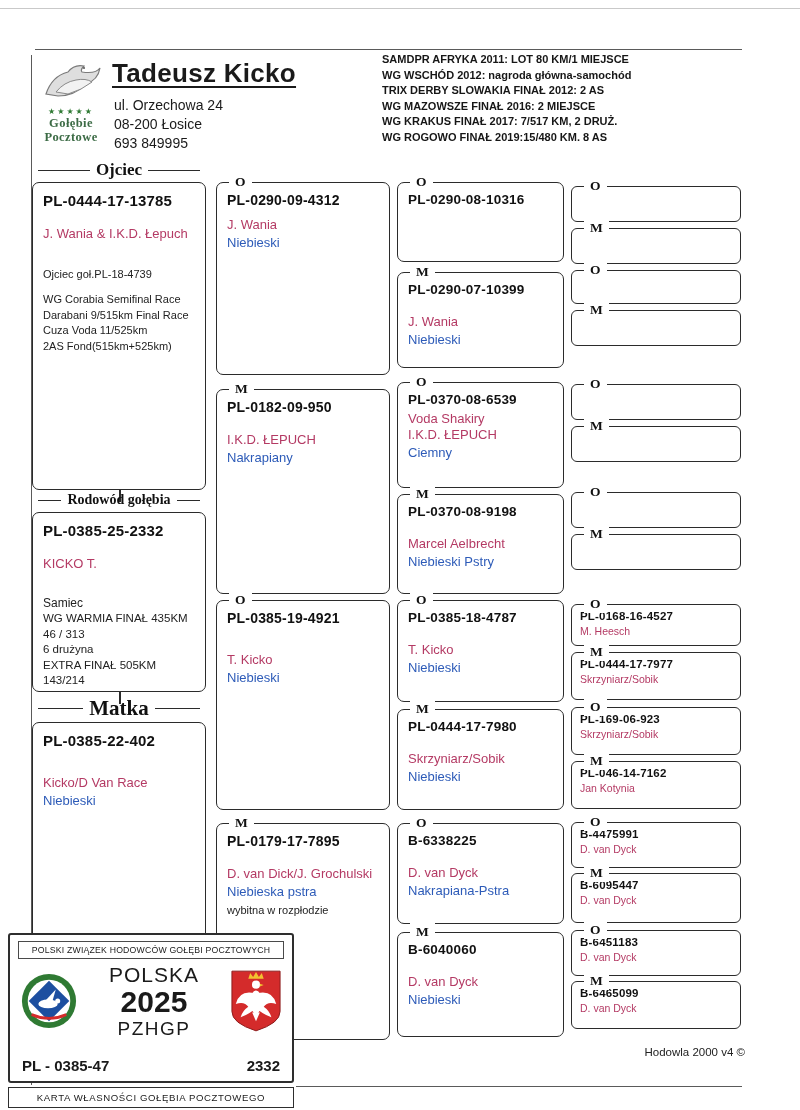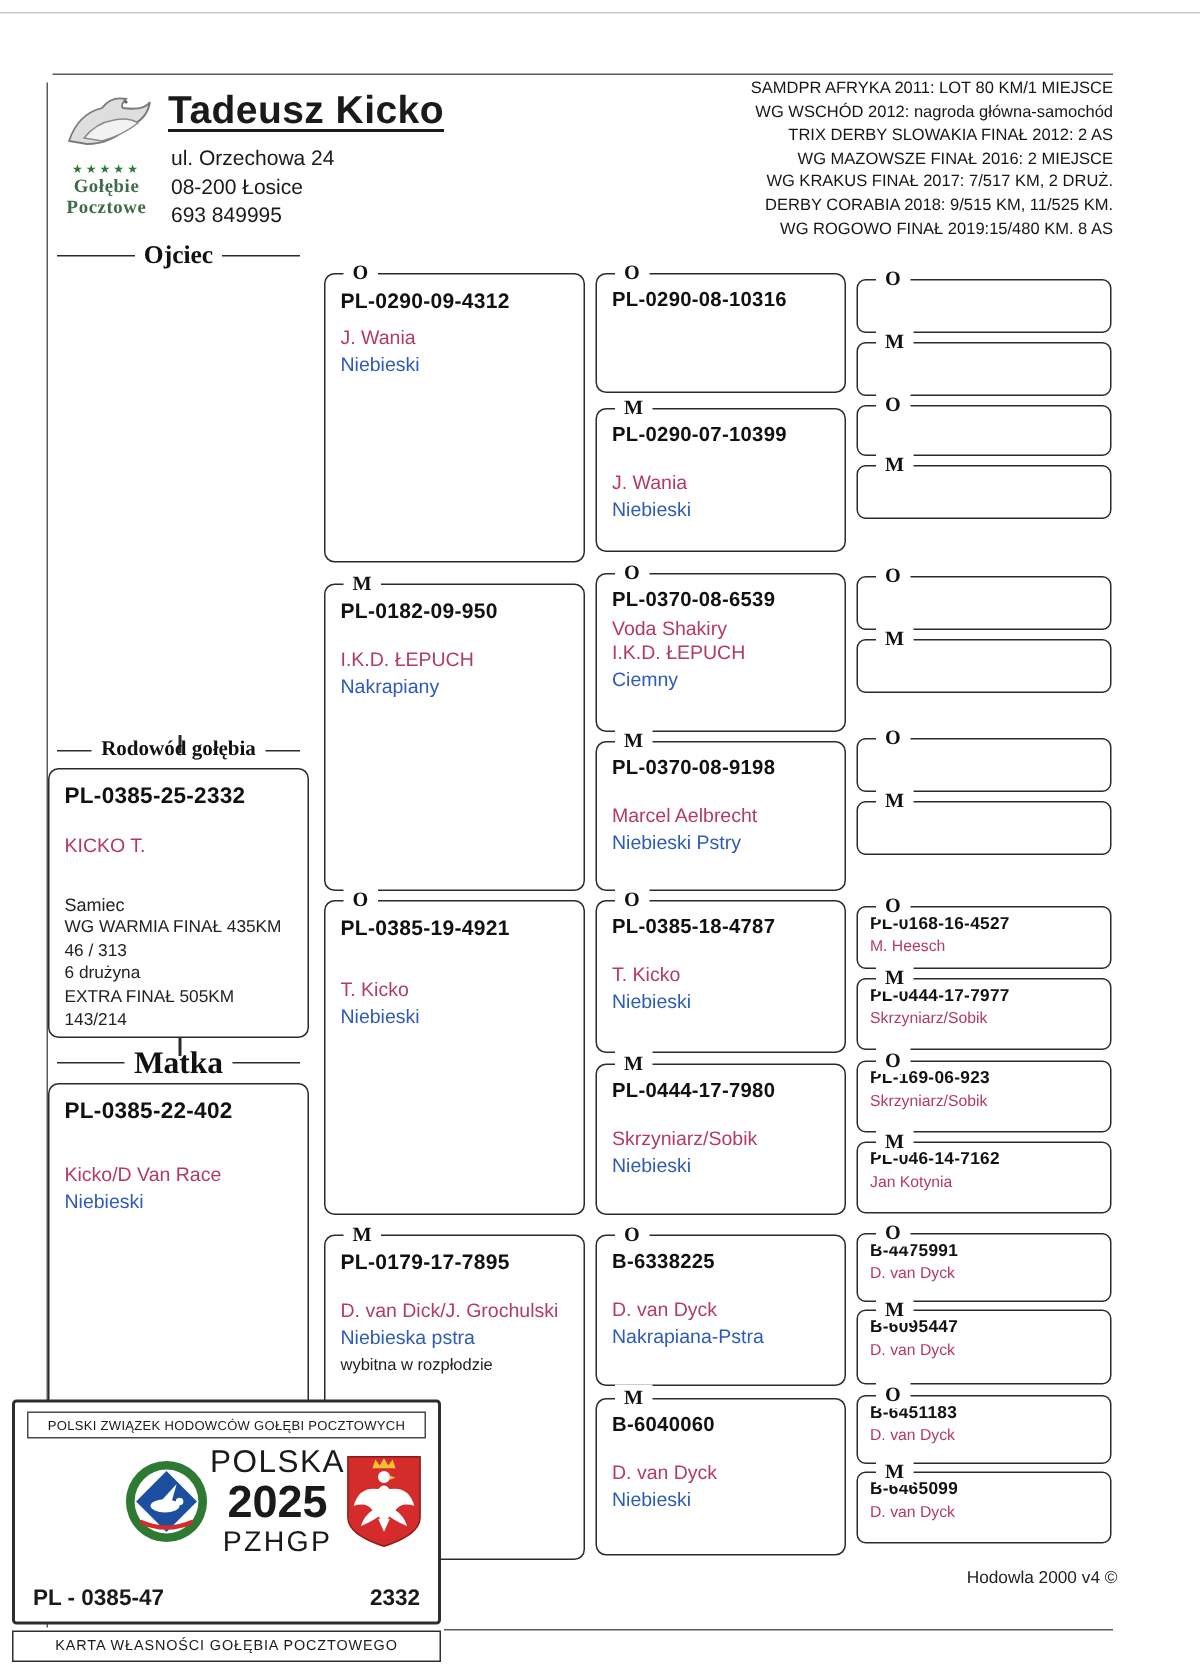--- a/index.html
+++ b/index.html
@@ -13,22 +13,22 @@
   .rule.faint{background:#c9c9c9}
 
   
   .brand-name{position:absolute;left:112px;top:58px;font-size:26px;font-weight:bold;
     text-decoration:underline;text-decoration-thickness:2px;text-underline-offset:4px;letter-spacing:.3px}
   .addr{position:absolute;left:114px;font-size:14px;line-height:19px}
   .logo-wrap{position:absolute;left:34px;top:56px;width:74px;text-align:center}
   .logo-stars{font-size:8px;color:var(--badge-green);letter-spacing:2px;margin-top:1px}
   .logo-txt{font-family:"Liberation Serif",serif;font-weight:bold;font-size:12.5px;
     color:var(--logo-green);line-height:14px;letter-spacing:.4px}
-  .achv{position:absolute;right:58px;top:52px;width:360px;text-align:right;
-    font-size:11px;line-height:15.6px;color:#161616;font-weight:400}
+  .achv{position:absolute;right:58px;top:52px;width:360px;text-align:left;
+    font-size:11px;line-height:15.6px;color:#161616;font-weight:700}
 
   
   .pbox{position:absolute;border:1.6px solid #2b2b2b;border-radius:7px;background:#fff;padding:9px 10px 6px}
   .col1{left:32px;width:174px}
   .col2{left:216px;width:174px}
   .col3{left:397px;width:167px}
   .col4{left:571px;width:170px;border-radius:6px;padding:5px 8px 3px}
   .ring{font-weight:bold;font-size:14px;letter-spacing:.2px;color:#111}
   .ring.big{font-size:15px}
   .col3 .ring{font-size:13.5px}
@@ -45,21 +45,21 @@
 
   .seclabel{position:absolute;display:flex;align-items:center;font-family:"Liberation Serif",serif;
     font-weight:bold;color:#111}
   .seclabel::before,.seclabel::after{content:"";flex:1 1 auto;border-top:1.7px solid #2b2b2b;margin:0 6px}
   .vline{position:absolute;width:1.7px;background:#2b2b2b}
 
   
   .stamp{position:absolute;left:8px;top:933px;width:286px;height:150px;border:2px solid #2e2e2e;
     border-radius:3px;background:#fff;padding:6px 8px;z-index:5}
   .stamp-title{border:1.2px solid #4a4a4a;font-size:8.7px;text-align:center;padding:3px 1px;letter-spacing:.2px}
-  .stamp-mid{display:flex;align-items:center;justify-content:flex-end;margin-top:5px;padding:0 2px}
+  .stamp-mid{display:flex;align-items:center;justify-content:space-between;margin-top:5px;padding:0 2px}
   .stamp-center{text-align:center;line-height:1}
   .polska{font-size:21px;letter-spacing:1px}
   .year{font-size:30px;font-weight:bold;margin-top:2px}
   .org{font-size:19px;letter-spacing:1.5px;margin-top:2px}
   .stamp-ring{position:absolute;left:12px;right:12px;bottom:7px;display:flex;justify-content:space-between;
     font-weight:bold;font-size:15px}
   .karta{position:absolute;left:8px;top:1087px;width:286px;border:1.6px solid #2e2e2e;background:#fff;
     text-align:center;font-size:9.6px;padding:4px 0;letter-spacing:.6px;z-index:5}
   .software{position:absolute;right:55px;top:1046px;font-size:11.5px;color:#222}
 </style>
@@ -88,27 +88,35 @@
   <div class="addr" style="top:96px">ul. Orzechowa 24</div>
   <div class="addr" style="top:115px">08-200 Łosice</div>
   <div class="addr" style="top:134px">693 849995</div>
 
   <div class="achv">
     <div>SAMDPR AFRYKA 2011: LOT 80 KM/1 MIEJSCE</div>
     <div>WG WSCHÓD 2012: nagroda główna-samochód</div>
     <div>TRIX DERBY SLOWAKIA FINAŁ 2012: 2 AS</div>
     <div>WG MAZOWSZE FINAŁ 2016: 2 MIEJSCE</div>
     <div>WG KRAKUS FINAŁ 2017: 7/517 KM, 2 DRUŻ.</div>
-    <div>DERBY CORABIA 2018: 9/515 KM, 11/525 KM.</div>
     <div>WG ROGOWO FINAŁ 2019:15/480 KM. 8 AS</div>
   </div>
 
   <div class="seclabel" style="left:32px;width:174px;top:160px;font-size:17px">
       <span>Ojciec</span>
     </div>
+  <div class="pbox col1" style="top:182px;height:308px">
+    <div class="ring big">PL-0444-17-13785</div>
+    <div class="breeder gap-md">J. Wania &amp; I.K.D. Łepuch</div>
+    <div class="note" style="margin-top:26px">Ojciec goł.PL-18-4739</div>
+    <div class="results">WG Corabia Semifinal Race
+Darabani 9/515km Final Race
+Cuza Voda 11/525km
+2AS Fond(515km+525km)</div>
+  </div>
 
   <div class="vline" style="left:119px;top:490px;height:12px"></div>
 
   <div class="seclabel" style="left:32px;width:174px;top:492px;font-size:14px">
       <span>Rodowód gołębia</span>
     </div>
   <div class="pbox col1" style="top:512px;height:180px">
     <div class="ring big">PL-0385-25-2332</div>
     <div class="breeder gap-md">KICKO T.</div>
     <div class="note" style="margin-top:24px;font-size:12px">Samiec</div>

